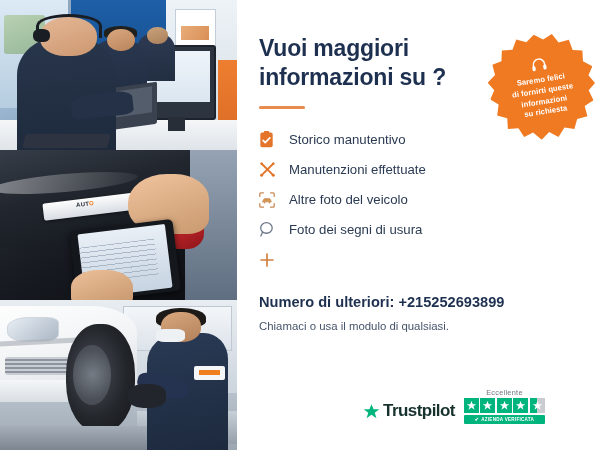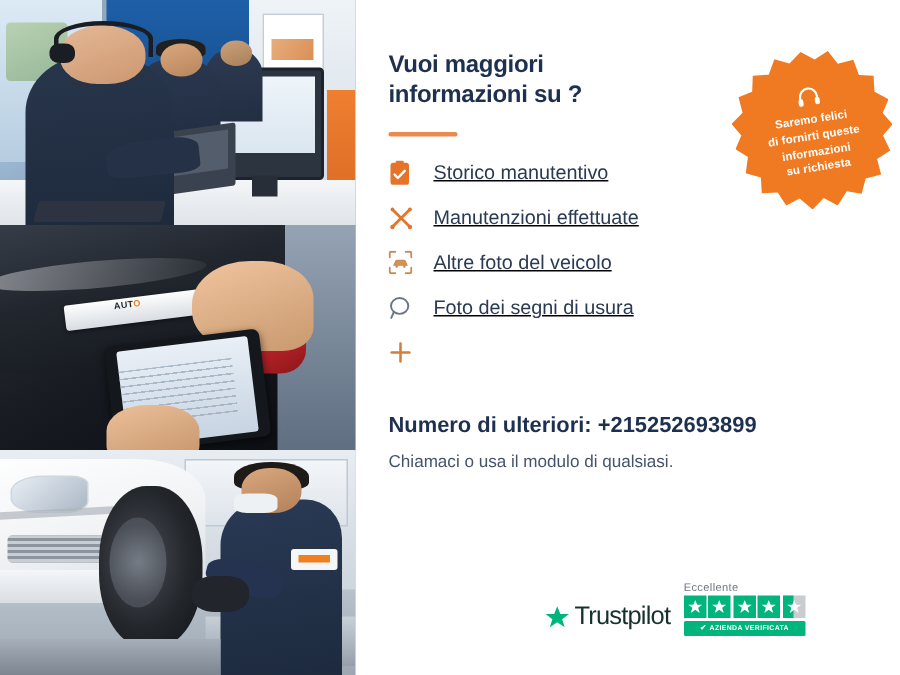--- a/index.html
+++ b/index.html
@@ -290,21 +290,21 @@
 
   
   #content {
     flex: 1 1 auto;
     padding: 34px 22px 0 22px;
     position: relative;
     background: #ffffff;
   }
 
   #heading {
-    font-size: 16px;
+    font-size: 23px;
     font-weight: bold;
     line-height: 1.26;
     color: #1e3050;
     letter-spacing: -0.2px;
     max-width: 215px;
   }
 
   #heading-rule {
     width: 46px;
     height: 3px;
@@ -357,23 +357,22 @@
     letter-spacing: .1px;
   }
 
   
   #feature-list {
     margin-top: 16px;
     list-style: none;
   }
   .feature-row {
     display: flex;
-    align-items: flex-start;
+    align-items: center;
     height: 30px;
-    text-decoration: underline;
   }
   .feature-icon {
     width: 24px;
     flex: 0 0 24px;
     display: flex;
     align-items: center;
     justify-content: flex-start;
     color: #e07a33;
   }
   .feature-icon svg { display: block; }
@@ -411,25 +410,25 @@
   }
   #tp-brand {
     display: flex;
     align-items: center;
     gap: 3px;
     padding-bottom: 3px;
   }
   #tp-star svg { display: block; }
   #tp-name {
     font-size: 17px;
-    font-weight: normal;
+    font-weight: bold;
     color: #17322d;
     letter-spacing: -0.55px;
   }
-  #tp-right { text-align: left; }
+  #tp-right { text-align: center; }
   #tp-rating-label {
     font-size: 7.4px;
     color: #6d7680;
     letter-spacing: .25px;
     margin-bottom: 1px;
   }
   #tp-stars {
     display: flex;
     gap: 1.5px;
   }

